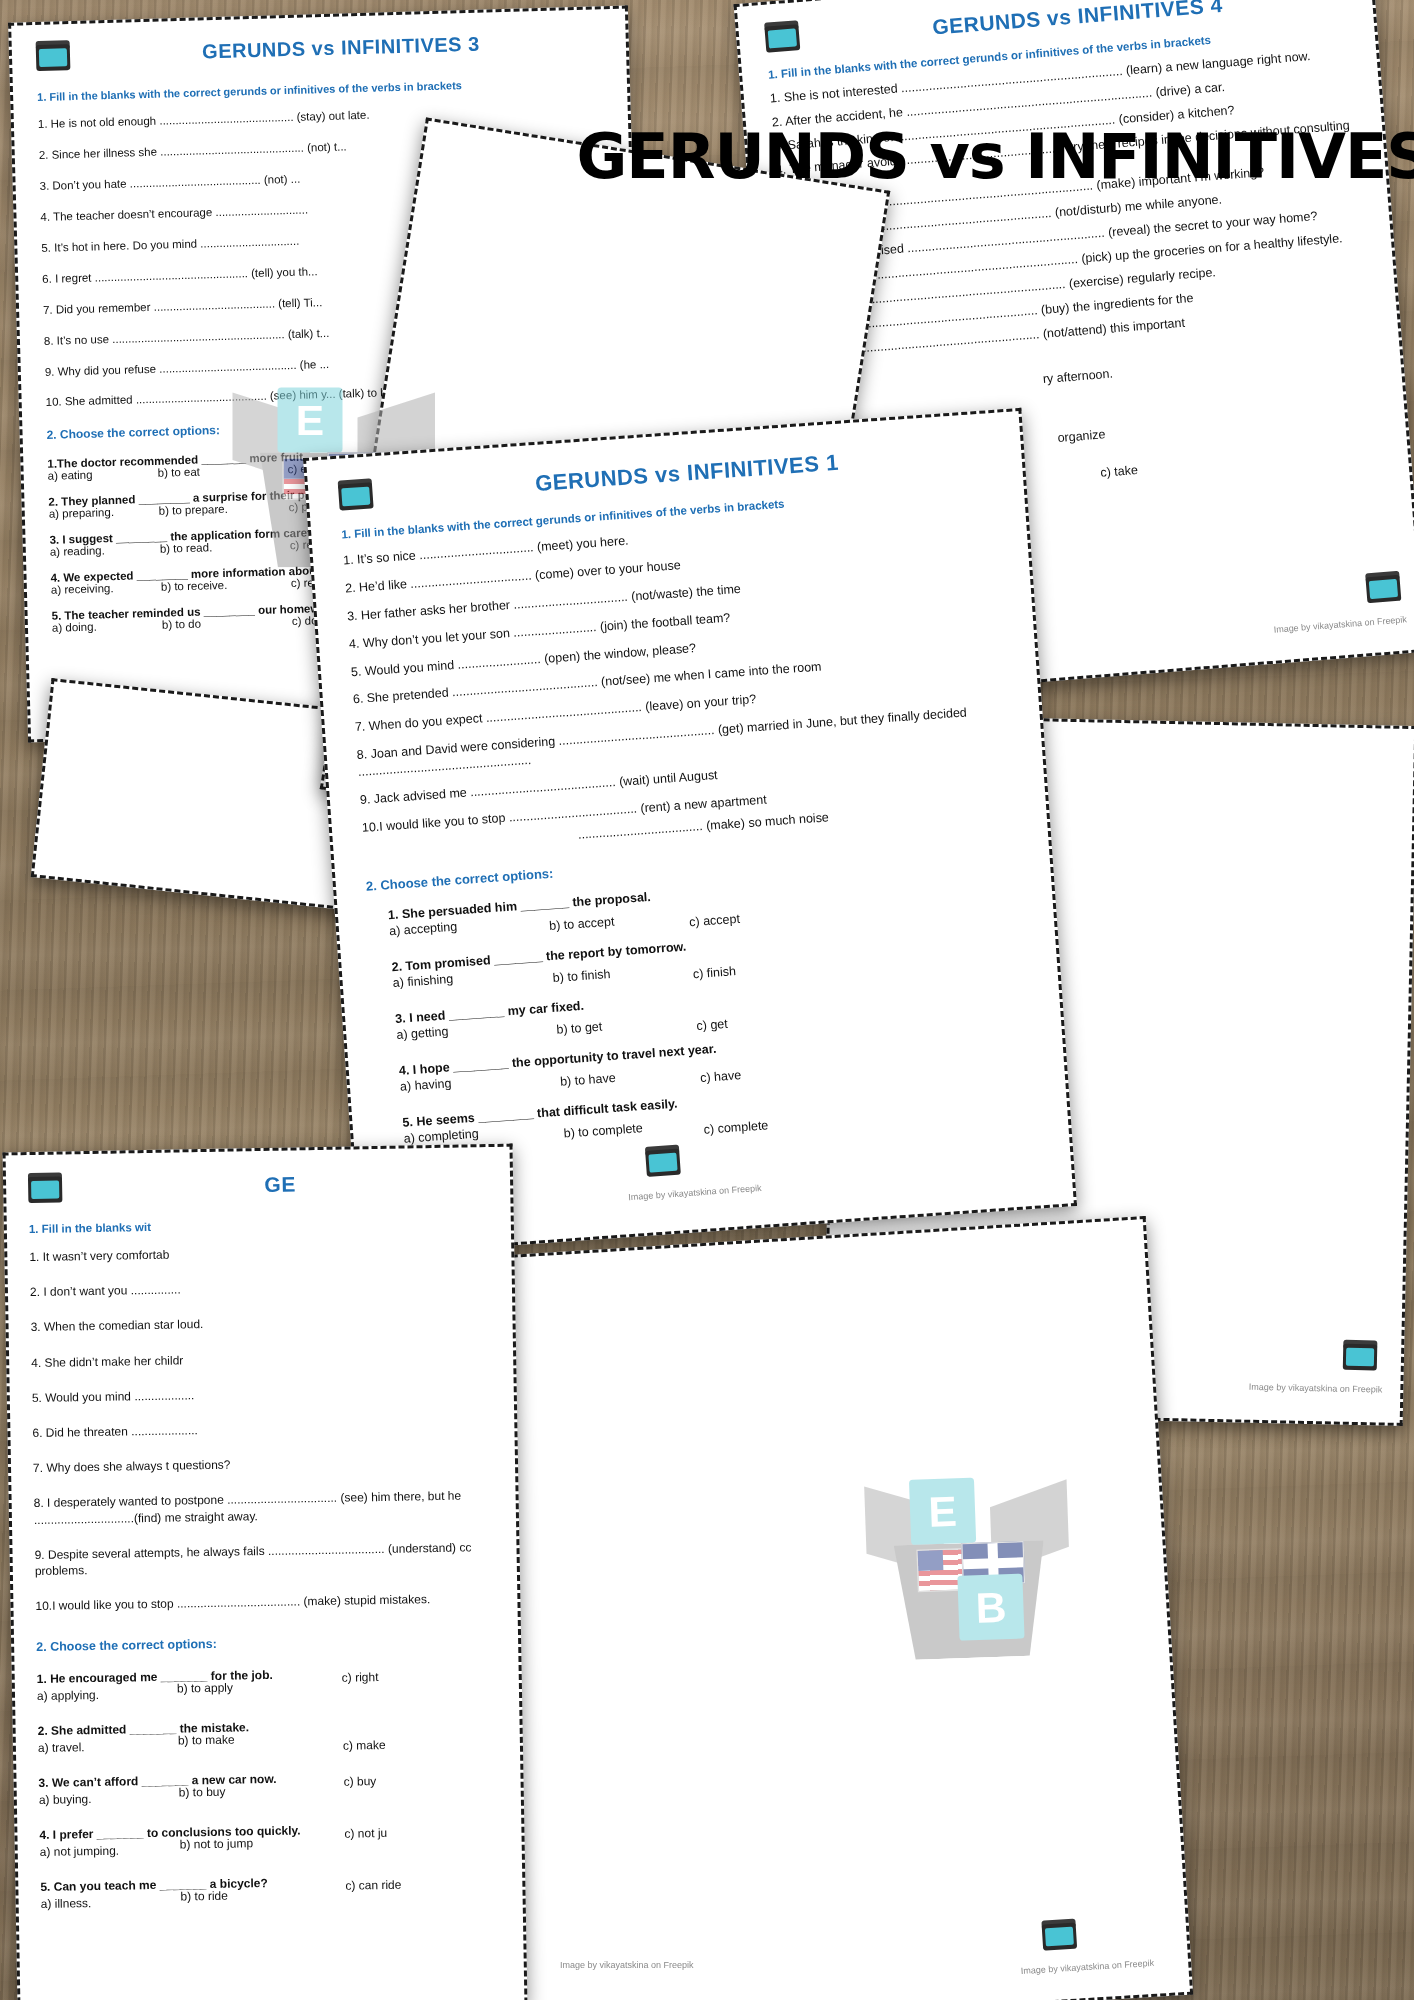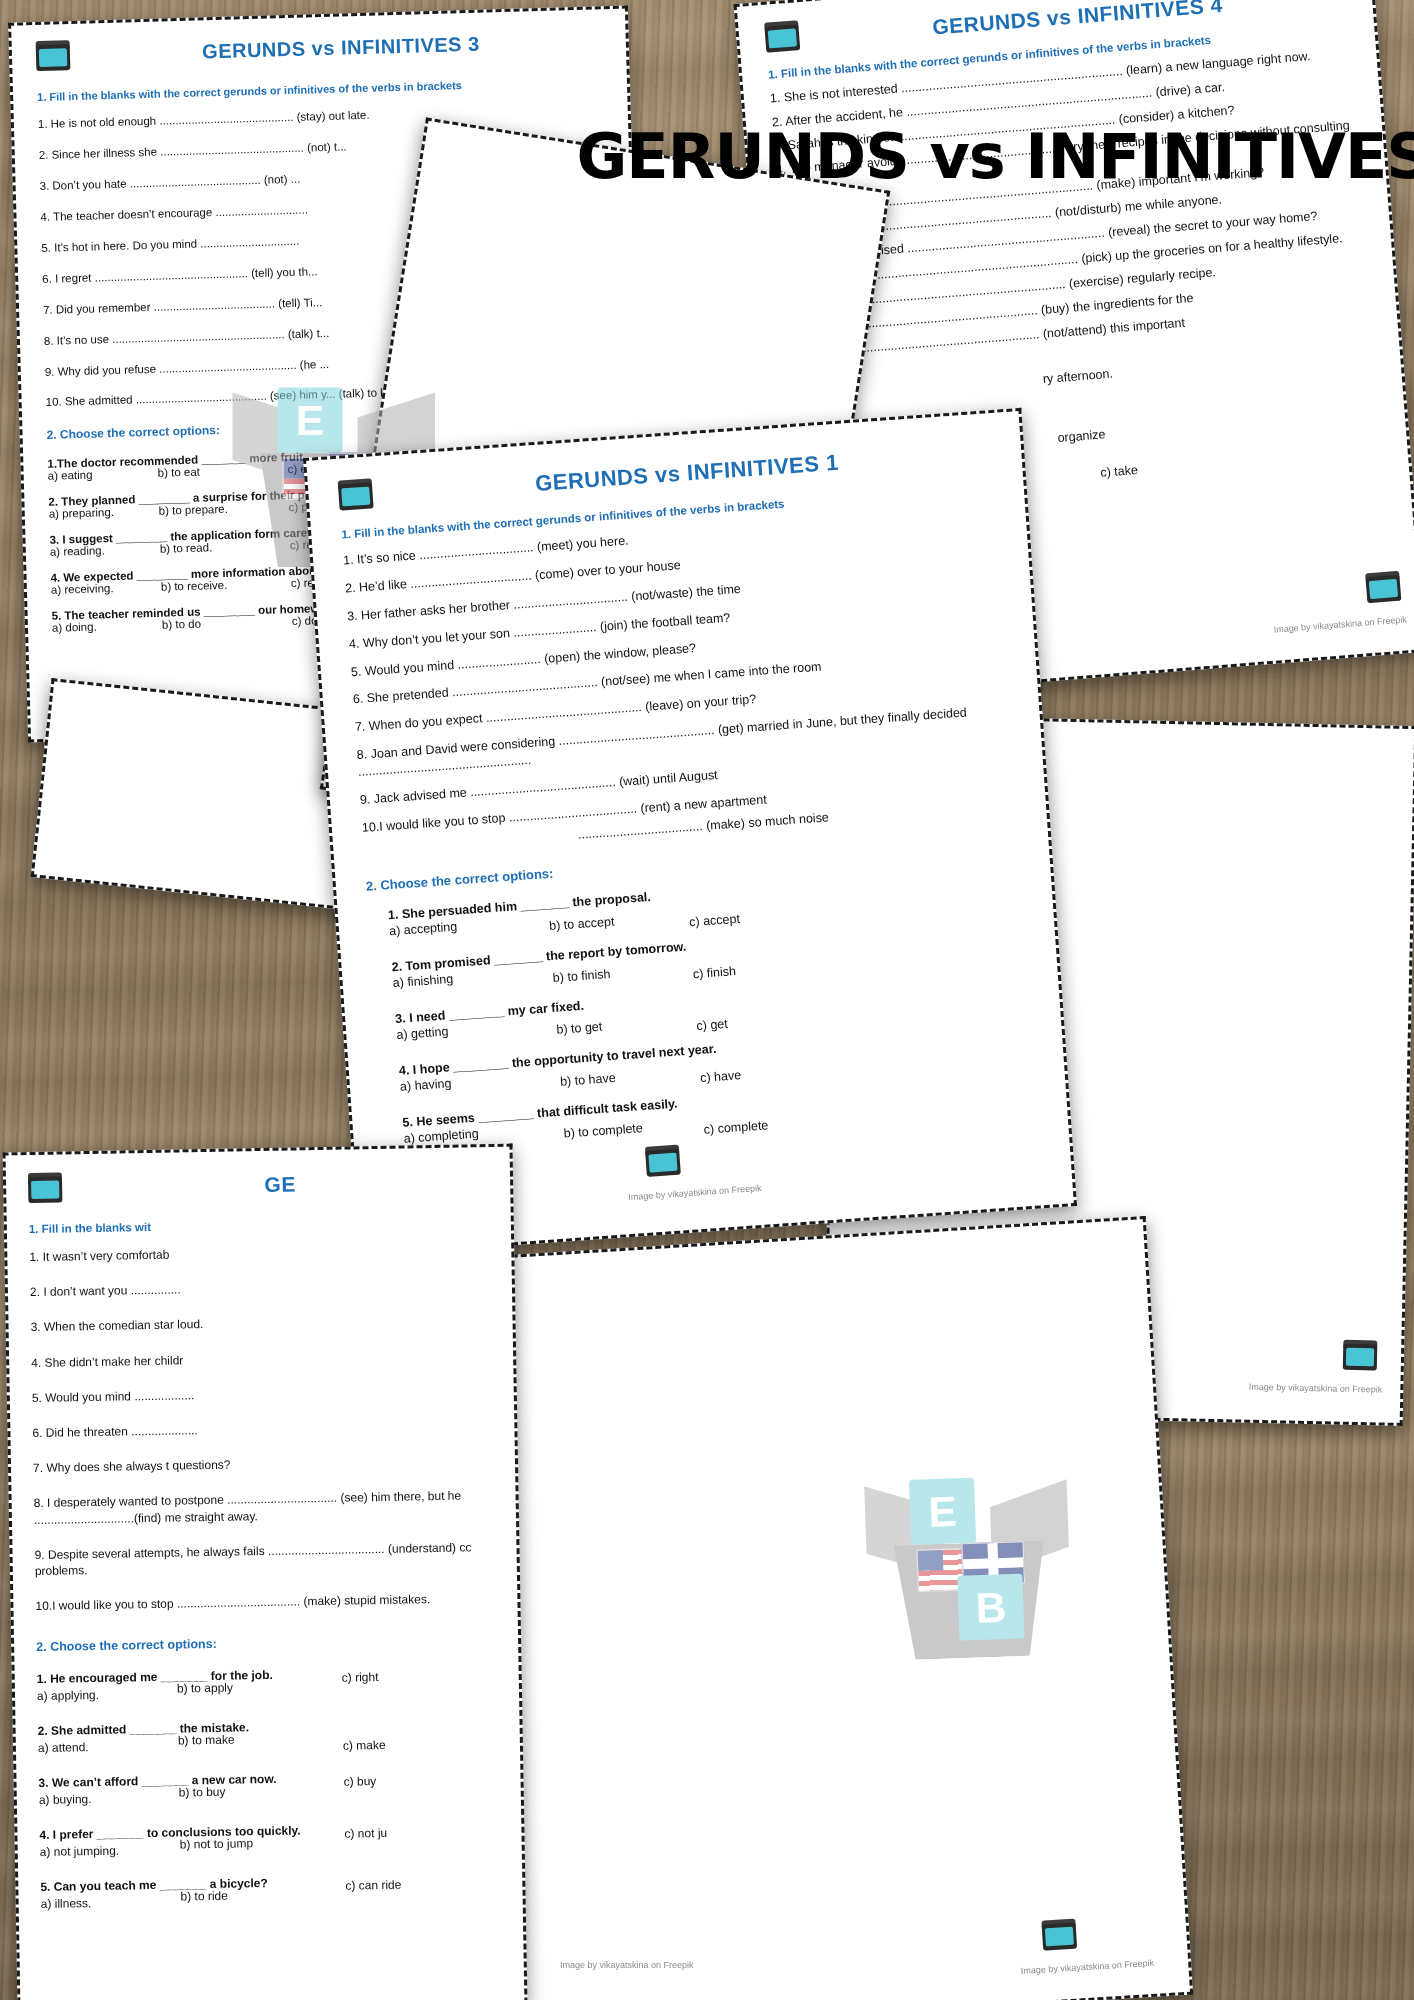--- a/index.html
+++ b/index.html
@@ -398,21 +398,21 @@
     <div class="sec" style="font-size:12.5px;margin:26px 0 18px 0;">2.  Choose the correct options:</div>
     <div style="font-size:12px;">
       <div style="margin-bottom:14px;position:relative;height:38px;">
         <div class="bold">1. He encouraged me _______ for the job.</div>
         <div style="position:absolute;left:0;top:17px;">a) applying.</div>
         <div style="position:absolute;left:140px;top:12px;">b) to apply</div>
         <div style="position:absolute;left:305px;top:4px;">c) right</div>
       </div>
       <div style="margin-bottom:14px;position:relative;height:38px;">
         <div class="bold">2. She admitted _______ the mistake.</div>
-        <div style="position:absolute;left:0;top:17px;">a) attend.</div>
+        <div style="position:absolute;left:0;top:17px;">a) travel.</div>
         <div style="position:absolute;left:140px;top:12px;">b) to make</div>
         <div style="position:absolute;left:305px;top:20px;">c) make</div>
       </div>
       <div style="margin-bottom:14px;position:relative;height:38px;">
         <div class="bold">3. We can’t afford _______ a new car now.</div>
         <div style="position:absolute;left:0;top:17px;">a) buying.</div>
         <div style="position:absolute;left:140px;top:12px;">b) to buy</div>
         <div style="position:absolute;left:305px;top:4px;">c) buy</div>
       </div>
       <div style="margin-bottom:14px;position:relative;height:38px;">

